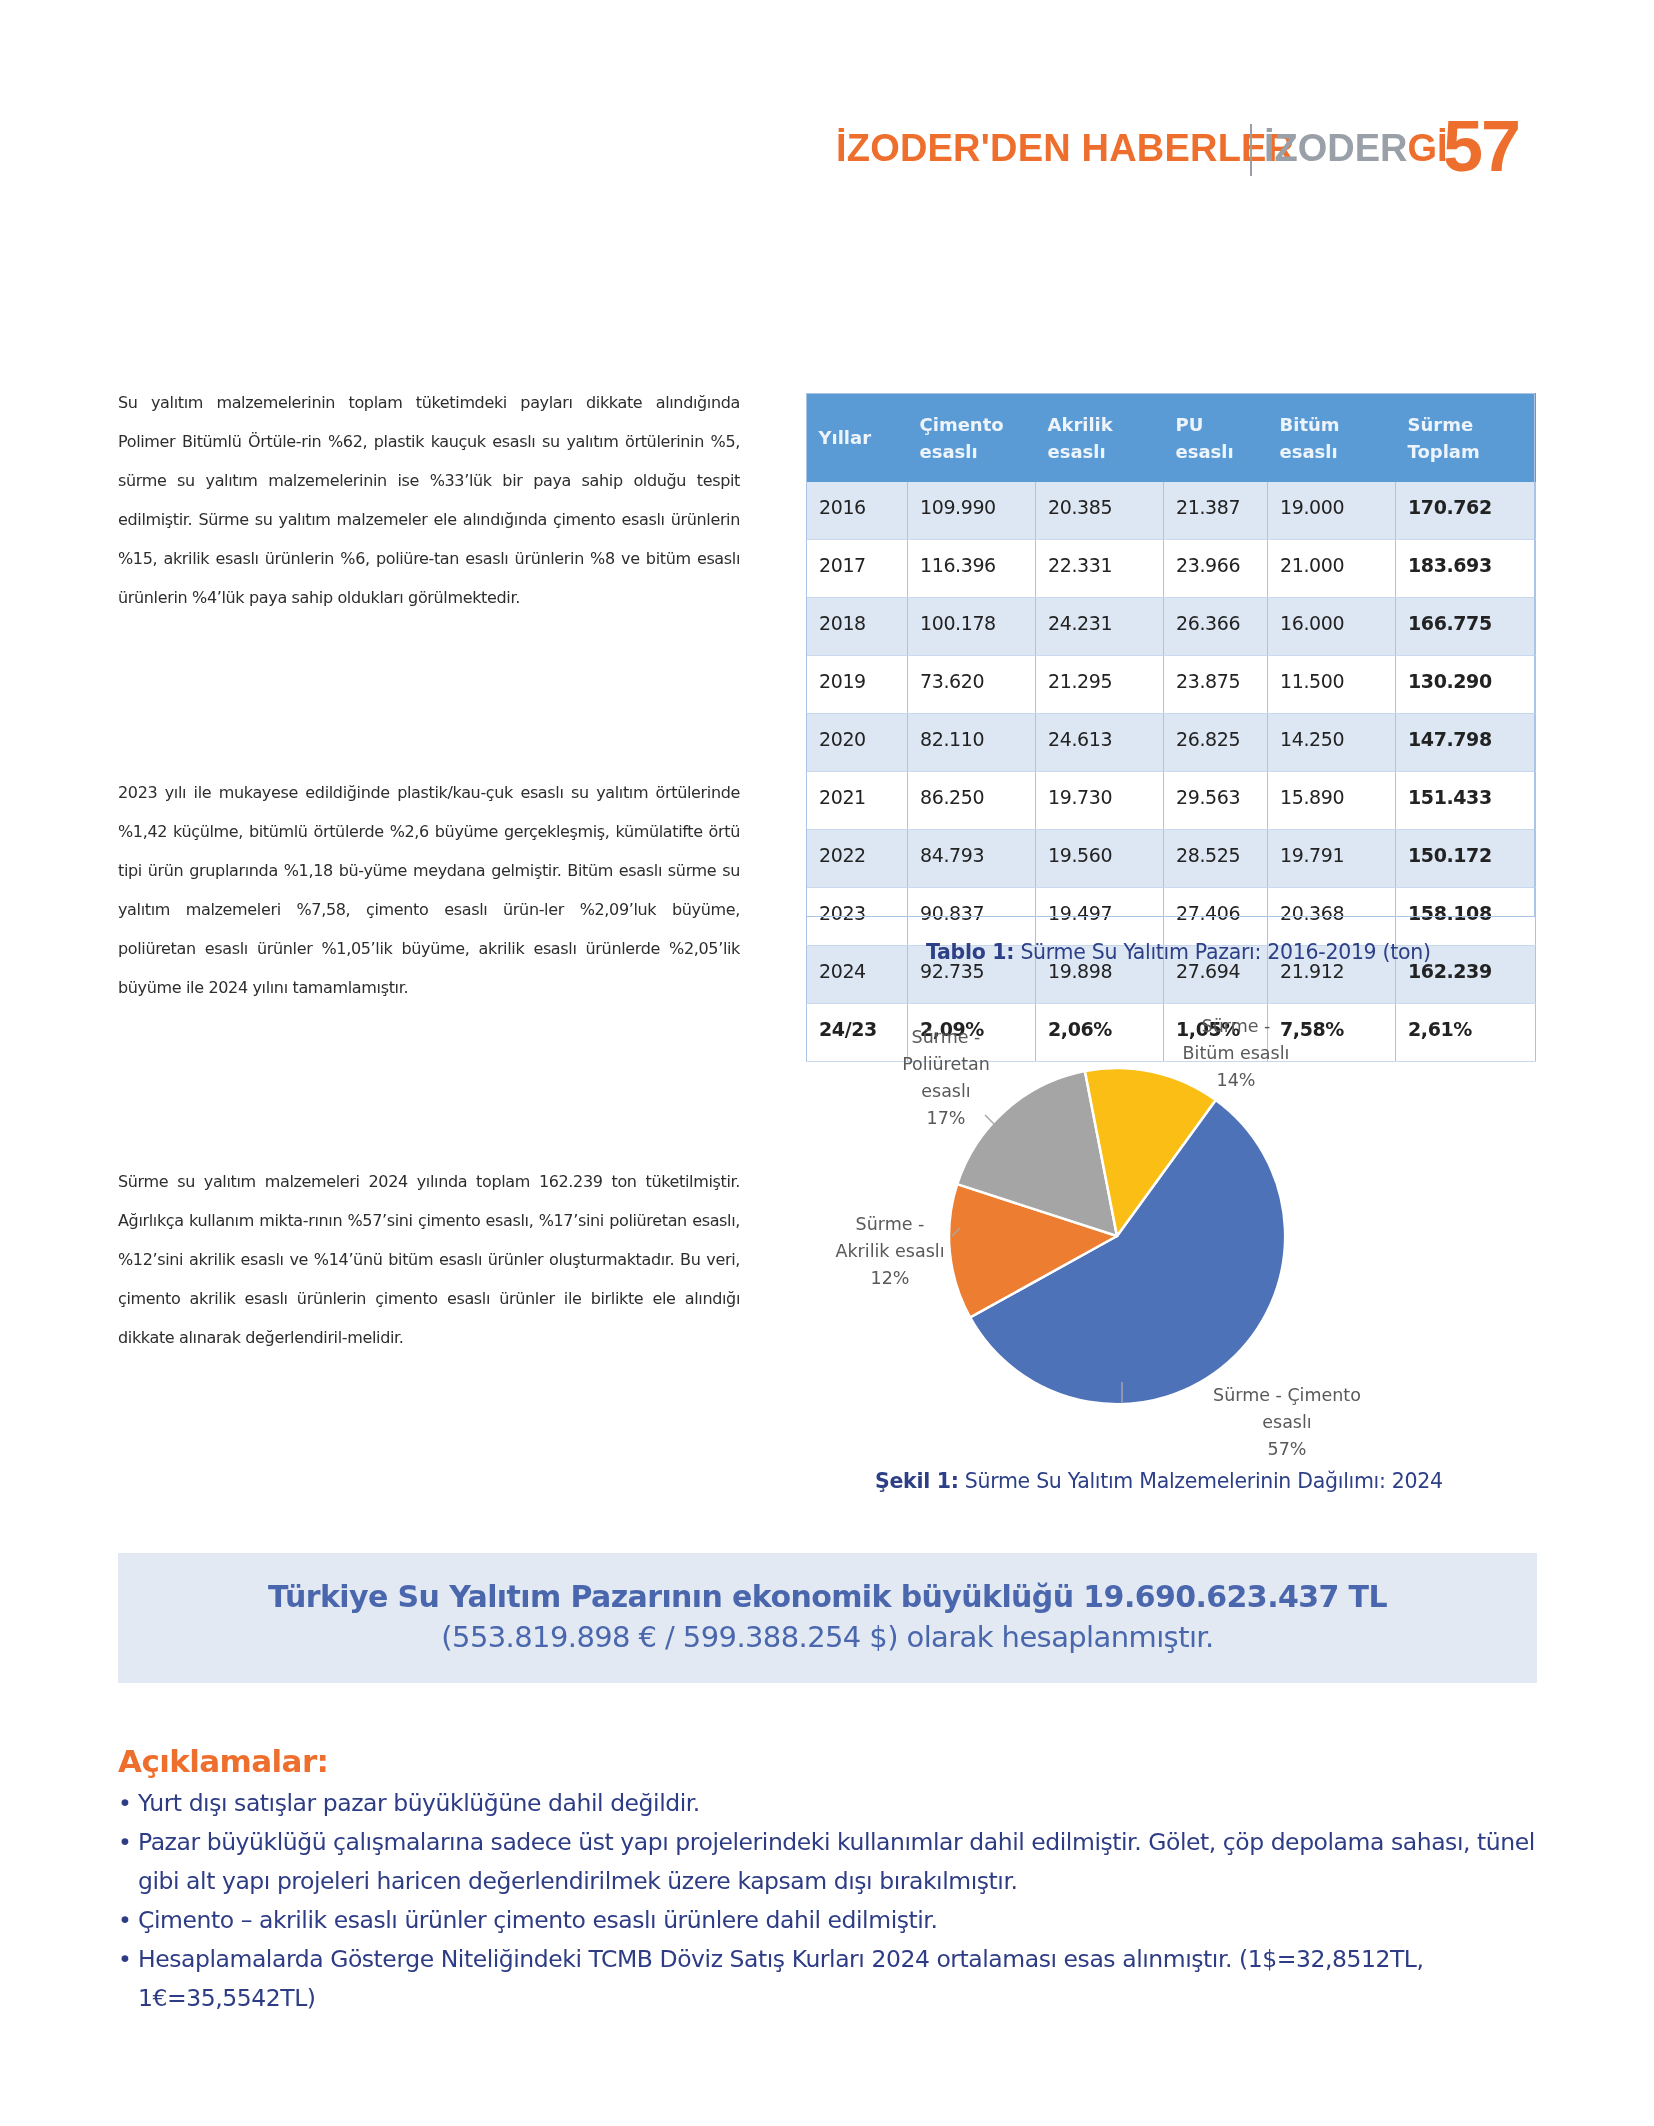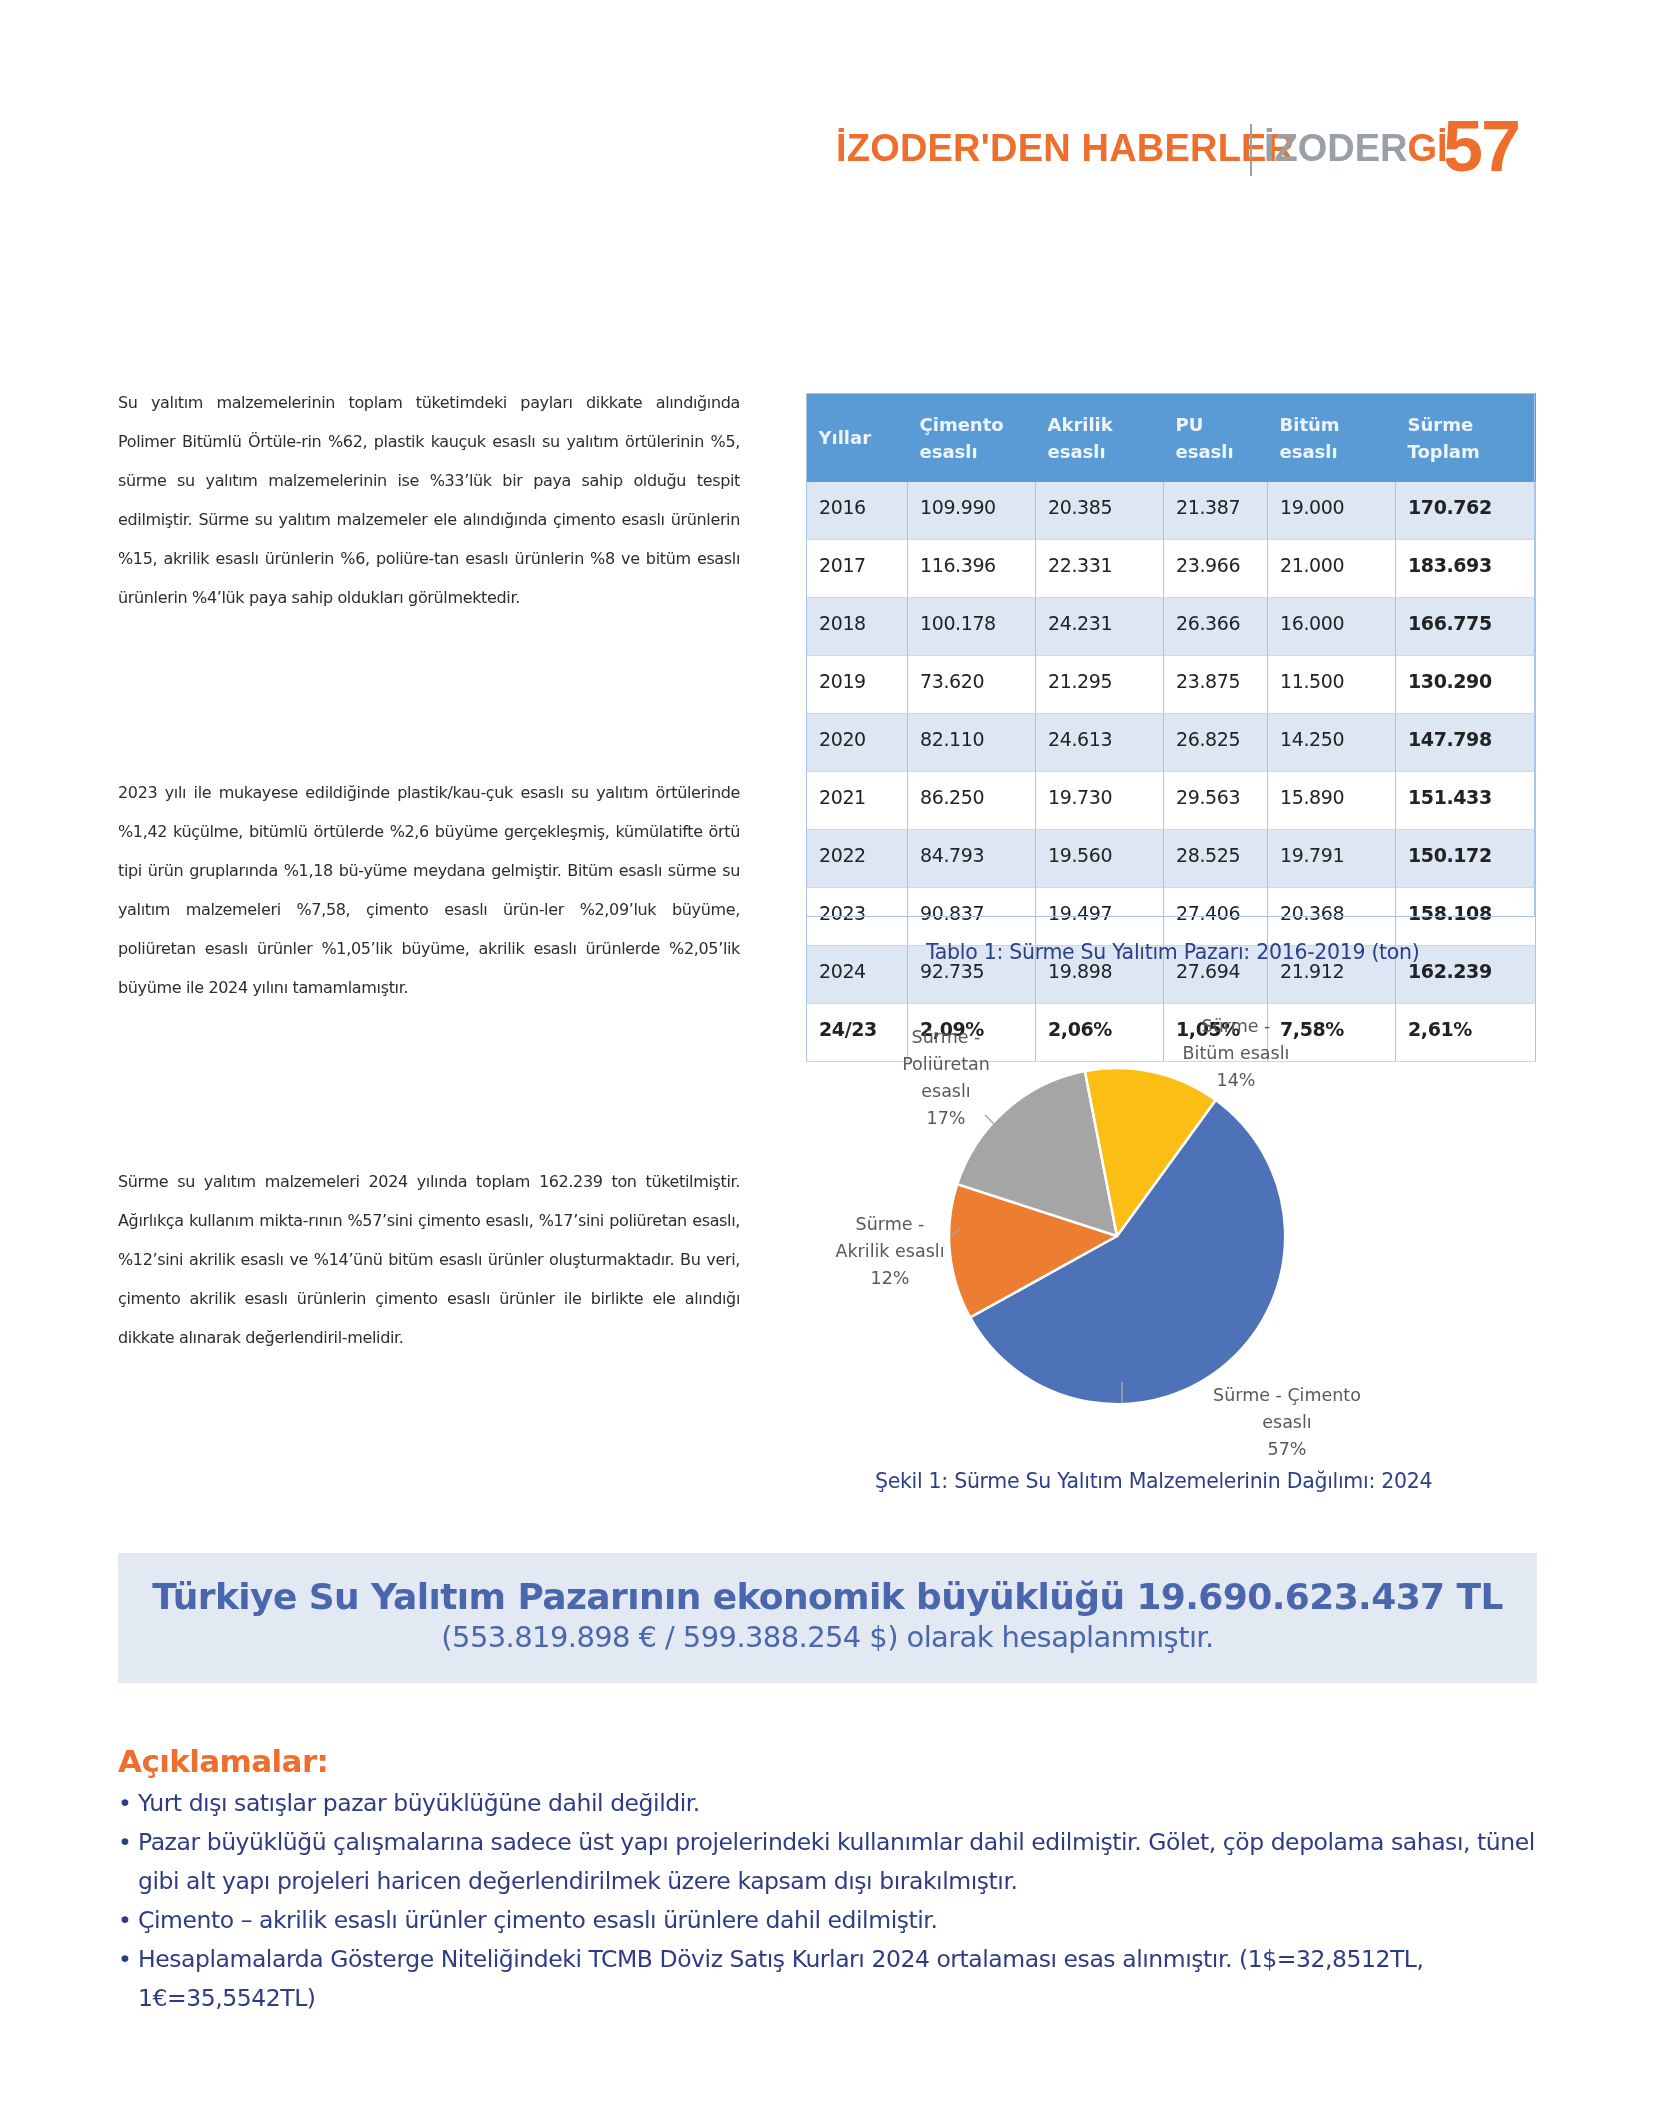--- a/index.html
+++ b/index.html
@@ -32,33 +32,33 @@
   .tbl th { background: #5b9bd5; color: #eef4fb; font-weight: bold; text-align: left; font-size: 18px;
     line-height: 27px; padding: 0 0 0 12px; height: 89px; vertical-align: middle; }
   .tbl td { height: 49px; padding: 0 0 8px 12px; border-left: 1px solid #a9c4e4; border-right: 1px solid #a9c4e4;
     border-bottom: 1px solid #c7d7ec; letter-spacing: -0.4px; }
   .tbl tr.odd td { background: #dde7f3; }
   .tbl tr.even td { background: #ffffff; }
   .tbl td.total, .tbl tr.pct td { font-weight: bold; }
   .tbl-wrap-border { left: 806px; top: 393px; width: 727px; height: 522px; border: 1px solid #a9c4e4; pointer-events: none; }
 
   .caption { font-family: "DejaVu Sans", sans-serif; font-size: 20.5px; color: #2c3f87; white-space: nowrap; letter-spacing: -0.3px; }
-  .caption b { font-weight: normal; text-align: center; }
+  .caption b { font-weight: bold; text-align: center; }
   .cap1 { left: 926px; top: 940px; }
   .cap2 { left: 875px; top: 1469px; }
 
   
   .pie { left: 900px; top: 1020px; width: 440px; height: 440px; }
   .pie-label { font-family: "DejaVu Sans", sans-serif; font-size: 17.5px; color: #595959; text-align: center;
     line-height: 27px; white-space: nowrap; transform: translateX(-50%); }
 
   
   .hl-box { left: 118px; top: 1553px; width: 1419px; height: 130px; background: #e2e9f3; text-align: center;
     color: #4a67ad; font-family: "DejaVu Sans", sans-serif; }
-  .hl-l1 { font-weight: bold; font-size: 36px; margin-top: 24px; line-height: 40px; letter-spacing: -0.6px; }
+  .hl-l1 { font-weight: bold; font-size: 30px; margin-top: 24px; line-height: 40px; letter-spacing: -0.6px; }
   .hl-l2 { font-size: 29px; line-height: 40px; letter-spacing: -0.6px; }
 
   
   .notes-title { left: 118px; top: 1741px; font-family: "DejaVu Sans", sans-serif; font-weight: bold;
     font-size: 31px; color: #ee6f2d; line-height: 40px; letter-spacing: -0.6px; }
   .notes { left: 118px; top: 1784px; width: 1440px; margin: 0; padding: 0; list-style: none;
     font-family: "DejaVu Sans", sans-serif; font-size: 23.5px; line-height: 39px; color: #2e3c85; letter-spacing: -0.45px; }
   .notes li { position: relative; padding-left: 20px; }
   .notes li .bullet { position: absolute; left: 0; top: 0; }
 </style>

